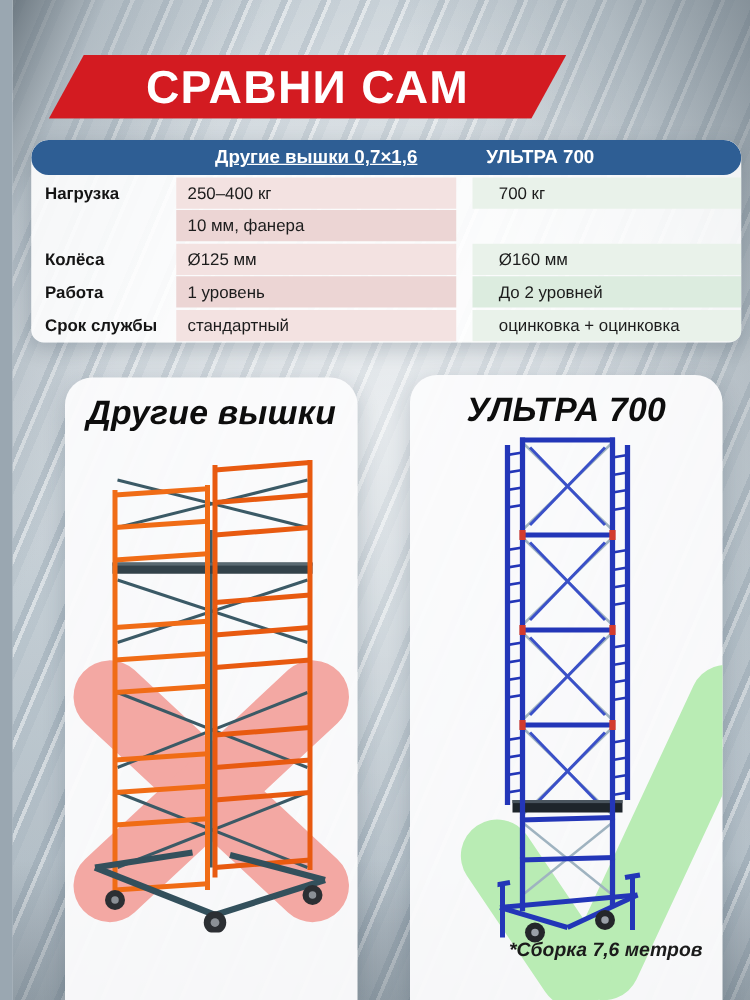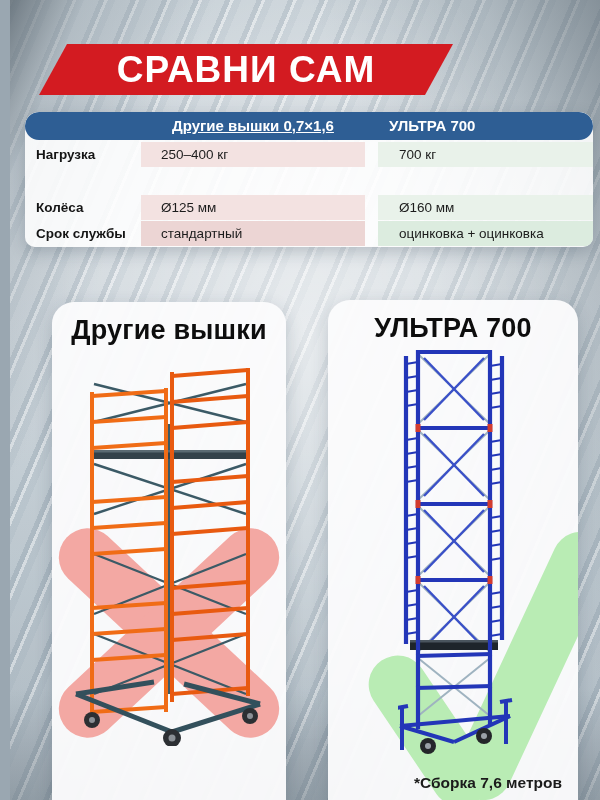--- a/index.html
+++ b/index.html
@@ -49,47 +49,47 @@
     box-shadow:0 5px 16px rgba(30,50,70,0.22);}
   .thead{position:relative;height:28px;background:var(--header-blue);border-radius:14px;}
   .thead .h-other{position:absolute;left:116px;top:0;width:224px;height:28px;line-height:28px;
     text-align:center;color:#fff;font-weight:700;font-size:15px;white-space:nowrap;text-decoration:underline;}
   .thead .h-ultra{position:absolute;left:353px;top:0;width:215px;height:28px;line-height:28px;
     padding-left:11px;box-sizing:border-box;color:#fff;font-weight:700;font-size:15px;white-space:nowrap;}
   .trow{position:relative;height:25px;margin-top:1.5px;}
   .trow .c-label{position:absolute;left:0;top:0;width:128px;height:25px;line-height:25px;
     padding-left:11px;box-sizing:border-box;font-weight:700;font-size:13.5px;color:var(--ink);white-space:nowrap;}
   .trow .c-other{position:absolute;left:116px;top:0;width:224px;height:25px;line-height:25px;
-    padding-left:20px;box-sizing:border-box;font-size:13.5px;color:#1c1c1c;background:var(--cell-pink);white-space:nowrap;}
+    padding-left:9px;box-sizing:border-box;font-size:13.5px;color:#1c1c1c;background:var(--cell-pink);white-space:nowrap;}
   .trow .c-ultra{position:absolute;left:353px;top:0;width:215px;height:25px;line-height:25px;
     padding-left:21px;box-sizing:border-box;font-size:13.5px;color:#1c1c1c;background:var(--cell-green);white-space:nowrap;}
   .trow:nth-child(odd) .c-other{background:var(--cell-pink-alt);}
   .trow:nth-child(odd) .c-ultra{background:var(--cell-green-alt);}
   .trow:last-child{margin-bottom:1px;}
 
   
   .card{position:absolute;top:302px;bottom:0;background:rgba(251,251,252,0.96);
-    border-radius:22px 22px 0 0;overflow:hidden;box-shadow:0 6px 18px rgba(30,50,70,0.20);}
+    border-radius:22px 22px 0 0;overflow:hidden;box-shadow:0 6px 18px rgba(30,50,70,0.20);font-style:italic;}
   .card.left{left:42px;width:234px;}
   .card.right{left:318px;top:300px;width:250px;}
   .card-title{position:relative;z-index:3;margin-top:13px;text-align:center;
     font-size:27px;font-weight:700;color:#0d0d0d;letter-spacing:0.2px;white-space:nowrap;}
 
   
   .mark{position:absolute;z-index:1;}
   .xmark .bar{position:absolute;left:-23px;top:214px;width:280px;height:58px;border-radius:29px;
     background:var(--x-mark);}
   .xmark .bar.b1{transform:rotate(43deg);}
   .xmark .bar.b2{transform:rotate(-43deg);}
   .checkmark .bar{position:absolute;border-radius:29px;background:var(--check-mark);}
   .checkmark .bar.long{left:39px;top:227px;width:290px;height:58px;transform:rotate(-65deg);}
   .checkmark .bar.short{left:-4px;top:292px;width:170px;height:58px;transform:rotate(56deg);}
 
   .tower{position:absolute;z-index:2;}
-  .footnote{position:absolute;z-index:3;right:16px;bottom:8px;
+  .footnote{position:absolute;z-index:3;right:16px;bottom:30px;
     font-size:15.5px;font-weight:700;color:#1b1b1b;white-space:nowrap;}
 </style>
 </head>
 <body>
 
 <div class="stage">
   <div class="bg"></div>
 
   <div class="banner">
     <span>СРАВНИ САМ</span>
@@ -99,25 +99,31 @@
     <div class="thead">
       <div class="h-other">Другие вышки 0,7×1,6</div>
       <div class="h-ultra">УЛЬТРА 700</div>
     </div>
     <div class="trow">
       <div class="c-label">Нагрузка</div>
       <div class="c-other">250–400 кг</div>
       <div class="c-ultra">700 кг</div>
     </div>
     <div class="trow">
+      <div class="c-other">10 мм, фанера</div>
     </div>
     <div class="trow">
       <div class="c-label">Колёса</div>
       <div class="c-other">Ø125 мм</div>
       <div class="c-ultra">Ø160 мм</div>
+    </div>
+    <div class="trow">
+      <div class="c-label">Работа</div>
+      <div class="c-other">1 уровень</div>
+      <div class="c-ultra">До 2 уровней</div>
     </div>
     <div class="trow">
       <div class="c-label">Срок службы</div>
       <div class="c-other">стандартный</div>
       <div class="c-ultra">оцинковка + оцинковка</div>
     </div>
   </div>
 
   <div class="card left">
     <div class="card-title">Другие вышки</div>

